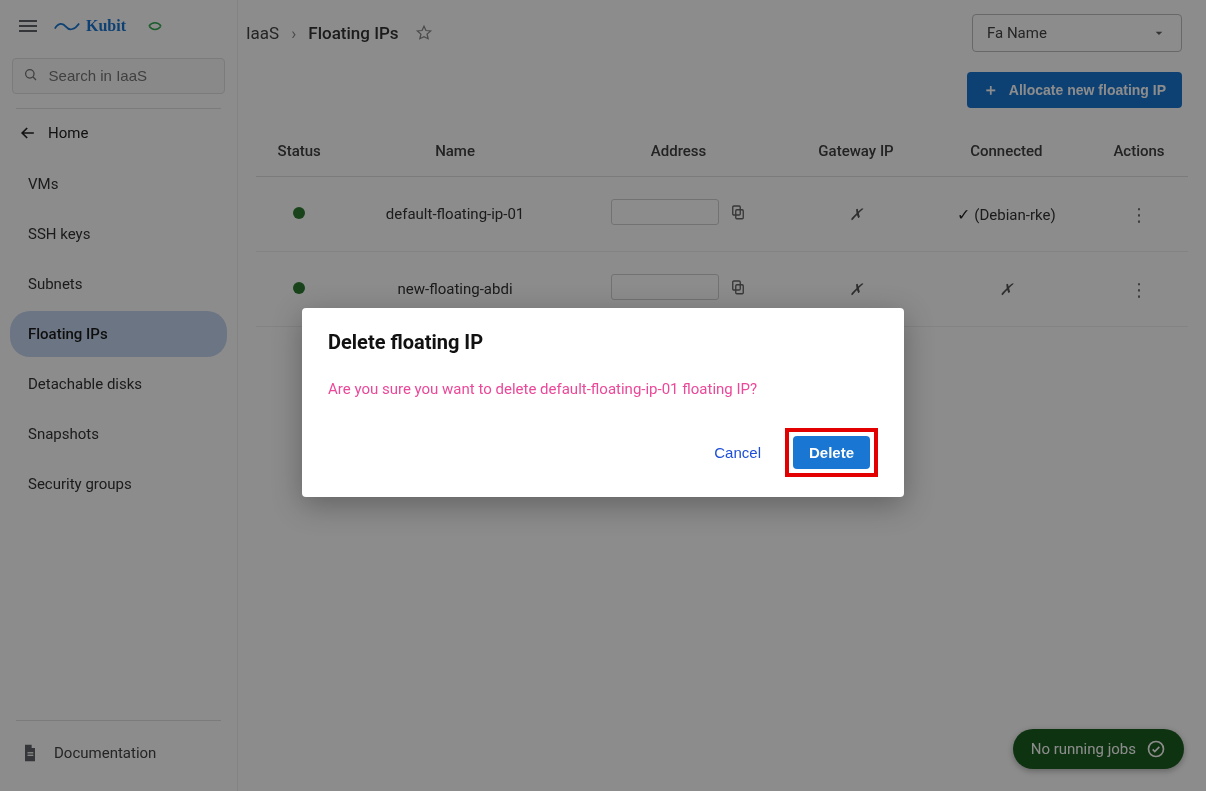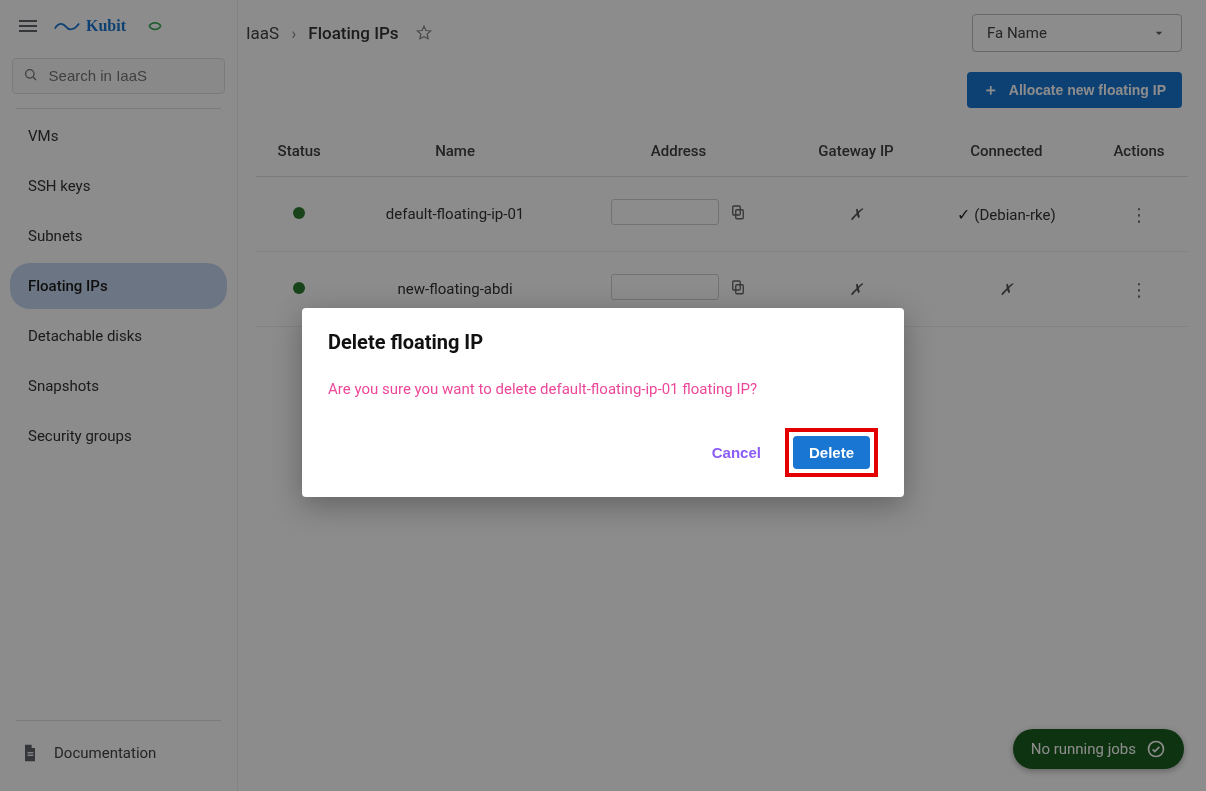--- a/index.html
+++ b/index.html
@@ -232,23 +232,23 @@
   }
   .modal-actions {
     display: flex;
     justify-content: flex-end;
     align-items: center;
     gap: 14px;
   }
   .btn-text {
     background: none;
     border: none;
-    color: #8b5cf6;
-    font-size: 15px;
-    font-weight: 700;
+    color: #1d4ed8;
+    font-size: 15px;
+    font-weight: 400;
     cursor: pointer;
     padding: 8px 10px;
   }
   .btn-danger-wrap {
     border: 4px solid #e30000;
     padding: 4px;
     display: inline-flex;
   }
   .btn-danger {
     background: #1976d2;
@@ -308,20 +308,28 @@
     <div class="search-wrap">
       <span class="search-icon">
         <svg viewBox="0 0 24 24" fill="none" stroke="currentColor" stroke-width="2">
             <circle cx="10.5" cy="10.5" r="6.5"></circle>
             <path d="M20 20l-4.5-4.5"></path>
           </svg>
       </span>
       <input type="text" placeholder="Search in IaaS" style="">
     </div>
     <div class="sidebar-divider"></div>
+    <div class="home-row">
+      <span class="arrow-left-icon">
+        <svg viewBox="0 0 24 24" fill="none" stroke="currentColor" stroke-width="2">
+            <path d="M19 12H5M11 6l-6 6 6 6"></path>
+          </svg>
+      </span>
+      <span>Home</span>
+    </div>
     <nav class="nav-list">
         <div class="nav-item">VMs</div>
         <div class="nav-item">SSH keys</div>
         <div class="nav-item">Subnets</div>
         <div class="nav-item active">Floating IPs</div>
         <div class="nav-item">Detachable disks</div>
         <div class="nav-item">Snapshots</div>
         <div class="nav-item">Security groups</div>
       </nav>
     <div class="sidebar-footer">

